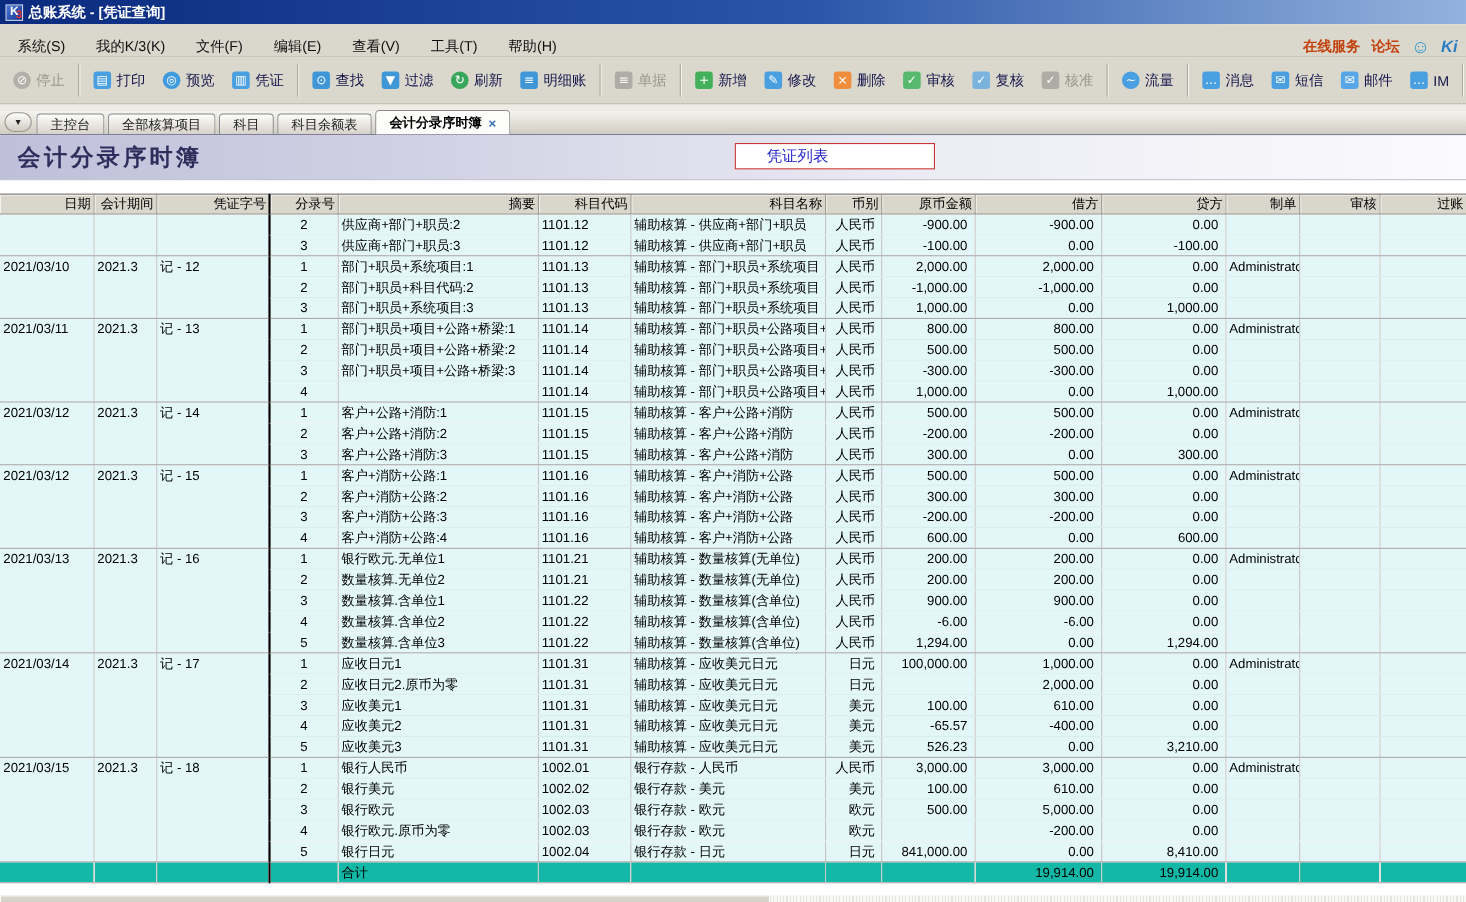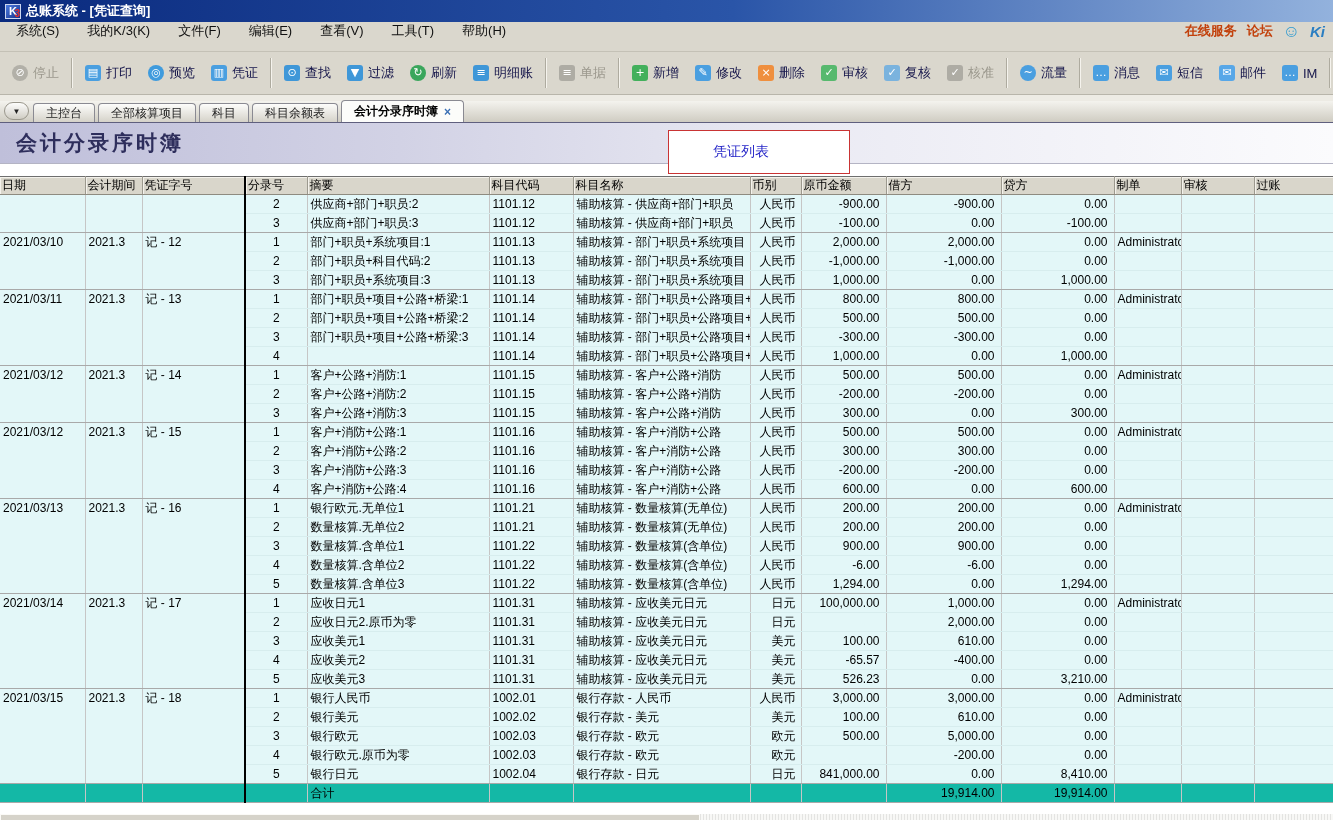--- a/index.html
+++ b/index.html
@@ -9,21 +9,21 @@
 
   
   .titlebar { height:22px; background:linear-gradient(90deg,#0a2a7e 0%,#2a55a8 55%,#93b2dd 100%);
     display:flex; align-items:center; gap:5px; padding:0 5px; color:#fff; font-weight:bold; font-size:13px; }
   .app-icon { width:16px; height:15px; background:linear-gradient(135deg,#4b7be0,#15308c);
     border:1px solid #cdd8f0; color:#fff; font-size:11px; font-weight:bold; text-align:center;
     line-height:13px; position:relative; flex:0 0 auto; }
   .app-icon .digit { position:absolute; right:0px; bottom:-2px; color:#e03030; font-size:10px; }
 
   
-  .menubar { height:30px; background:#dad7cd; display:flex; align-items:flex-start;
+  .menubar { height:30px; background:#dad7cd; display:flex; align-items:flex-end;
     padding:0 14px 0 16px; font-size:13px; border-bottom:1px solid #c4c1b6; }
   .menu-item { margin-right:28px; color:#111; white-space:nowrap; }
   .menu-right { margin-left:auto; display:flex; align-items:center; gap:10px; white-space:nowrap; }
   .menu-link { color:#c2410c; font-weight:bold; font-size:13px; }
   .smiley { color:#2e9ad0; font-size:17px; line-height:17px; }
   .brand { color:#2a7ec2; font-weight:bold; font-style:italic; font-size:15px; margin-right:-6px; }
 
   
   .toolbar { height:43px; background:#dad7cd; display:flex; align-items:center; padding:0 4px;
     border-bottom:1px solid #b8b5aa; }
@@ -49,28 +49,28 @@
     background:linear-gradient(180deg,#fdfdfb,#d5d2c9); margin-right:3px; white-space:nowrap; }
   .tab.active { background:#fcfcfa; font-weight:bold; height:22px; color:#000; }
   .tab .closex { color:#3a6fb5; font-weight:bold; margin-left:6px; font-size:12px; }
 
   
   .banner { height:41px; background:linear-gradient(90deg,#bfbfda 0%,#d2d2e5 30%,#ebebf4 62%,#fbfbfd 100%);
     display:flex; align-items:center; padding-left:16px; border-bottom:1px solid #b4b4c4; }
   .banner-title { font-size:21px; font-weight:bold; color:#2e2e5c; letter-spacing:3px; }
   .understrip { height:12px; background:#ffffff; }
 
-  .vbox { position:absolute; left:668px; top:130px; width:182px; height:44px; background:#fff;
-    border:1px solid #c93434; display:flex; align-items:center; padding-left:44px;
+  .vbox { position:absolute; left:668px; top:130px; width:182px; height:24px; background:#fff;
+    border:1px solid #c93434; display:flex; align-items:center; padding-left:28px;
     font-size:14px; color:#2626c8; z-index:6; }
 
   
   .gridwrap { position:absolute; left:0; top:176px; width:1333px; }
   table { border-collapse:collapse; table-layout:fixed; width:1333px; font-size:12px; }
-  th { background:#d9d6cb; height:17px; font-weight:normal; color:#000; text-align:left;
+  th { background:#d9d6cb; height:17px; font-weight:normal; color:#000; text-align:right;
     border-top:1px solid #6e6e6e; border-bottom:1px solid #8e8b80; border-right:1px solid #9c998e;
     box-shadow:inset 1px 1px 0 #f4f2ec; padding:0 2px; overflow:hidden; white-space:nowrap; }
   td { height:18px; line-height:18px; padding:0 3px; background:#e3f7f8; overflow:hidden;
     white-space:nowrap; border-right:1px solid #c6c6c6; border-bottom:1px solid #d7edee; color:#000; }
   td.span-cell { vertical-align:top; line-height:19px; border-bottom:1px solid #a9a9a9; }
   tr.group-end td { border-bottom:1px solid #a9a9a9; }
   td.freeze, th.freeze { border-left:2px solid #000;margin-top:20px; }
   td.amount { text-align:right; padding-right:6px; }
   td.cur { text-align:right; padding-right:5px; }
   td.center { text-align:center; }

